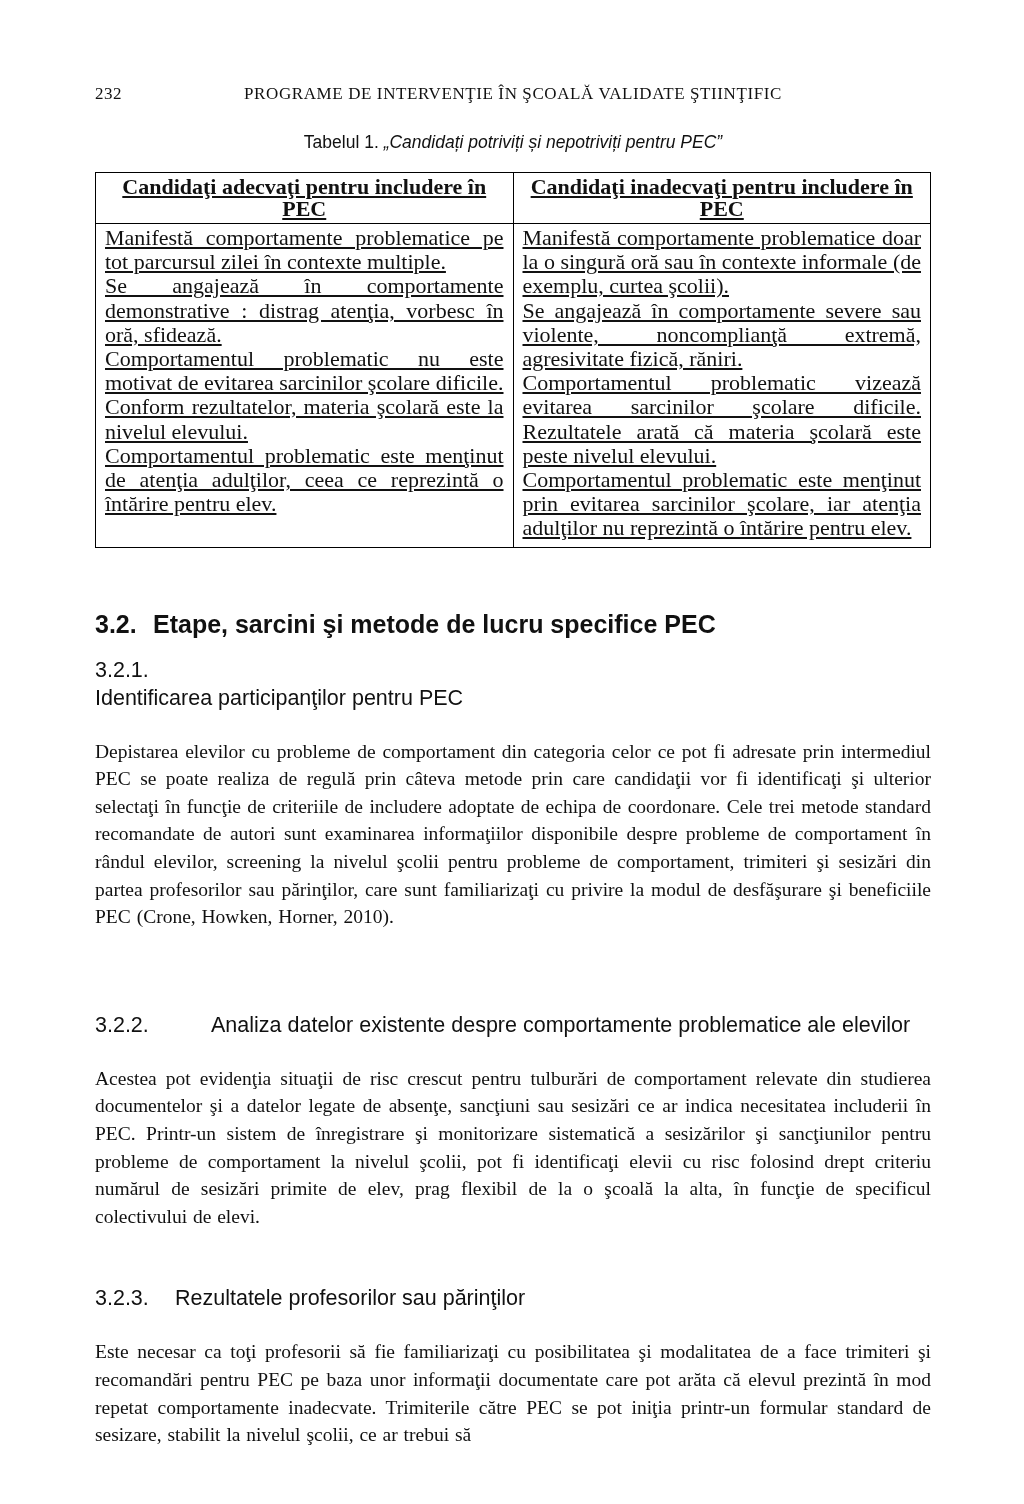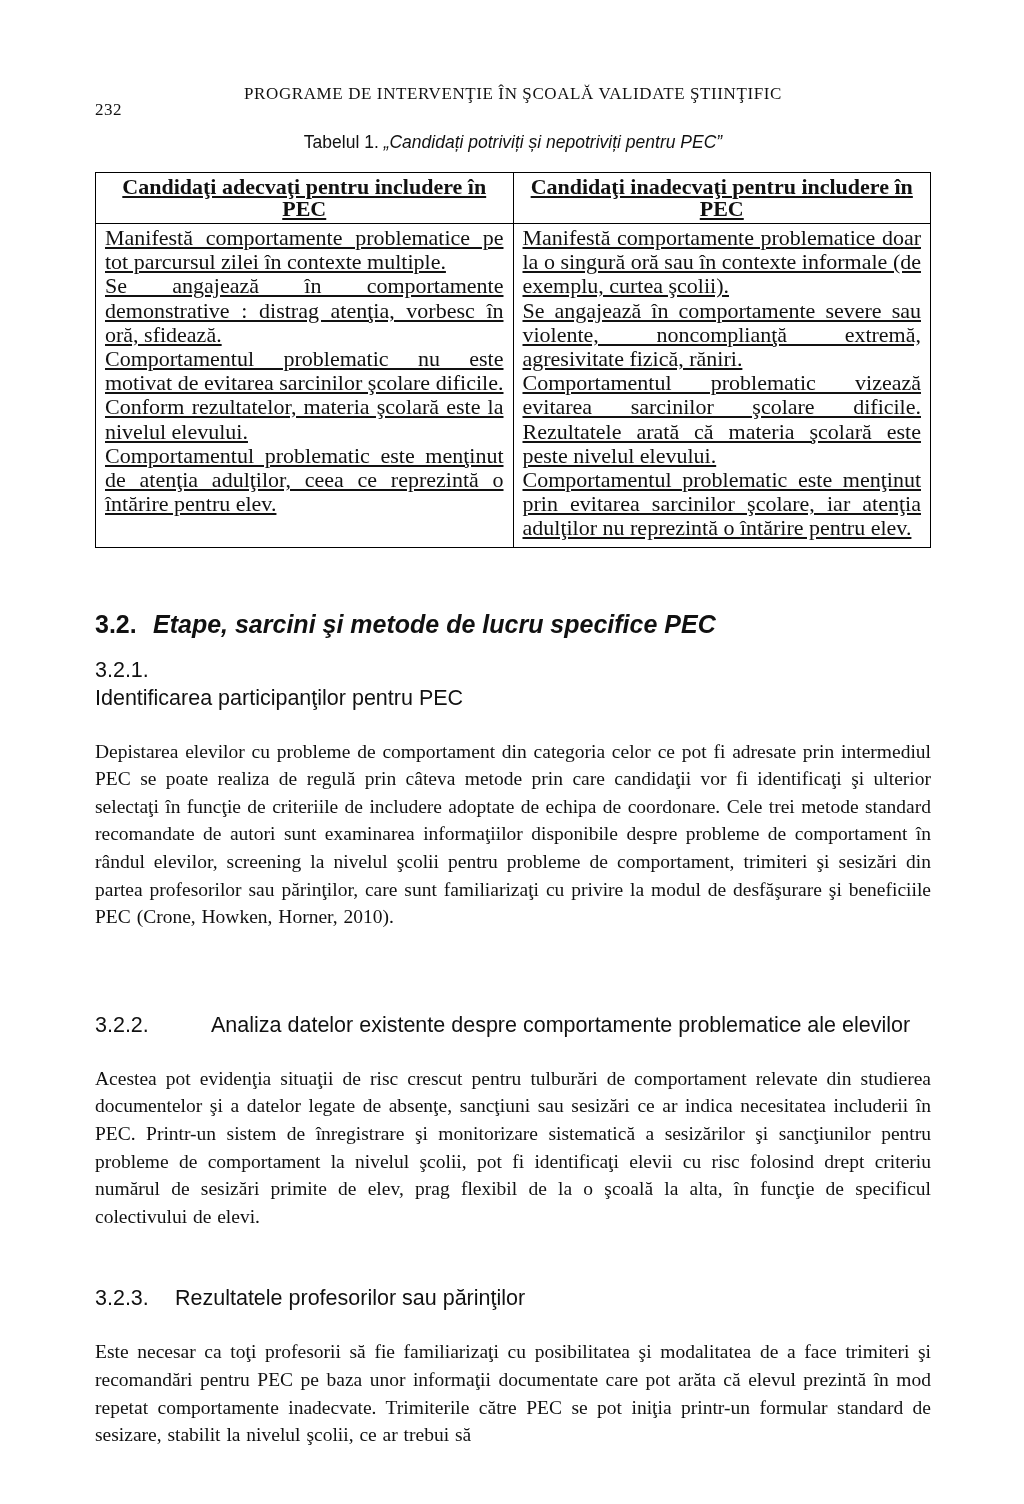--- a/index.html
+++ b/index.html
@@ -14,21 +14,21 @@
   }
   
   .running-head {
     position:relative;
     text-align:center;
     font-size:17px;
     letter-spacing:0.6px;
     height:24px;
   }
   .page-num {
-    position:absolute; left:0; top:16px;
+    position:absolute; left:0; top:0;
     letter-spacing:0.5px;
   }
   
   .caption {
     margin-top:22px;
     text-align:center;
     font-family:"Liberation Sans", sans-serif;
     font-size:17.5px;
     line-height:24px;
   }
@@ -66,21 +66,21 @@
     font-family:"Liberation Sans", sans-serif;
   }
   .sec-head .num { flex:0 0 auto; }
   .h-main {
     margin-top:60px;
     font-size:25px;
     font-weight:600;
     line-height:32px;
   }
   .h-main .num { width:58px; font-style:normal; }
-  .h-main .ttl { font-style:italic; }
+  .h-main .ttl { }
   .h-sub {
     font-size:21.5px;
     font-weight:500;
     line-height:28px;
   }
   .h-sub .num { width:80px; }
   .mt-321 { margin-top:16px;flex-direction:column; }
   .mt-322 { margin-top:80px;gap:36px; }
   .mt-323 { margin-top:54px; }
   

